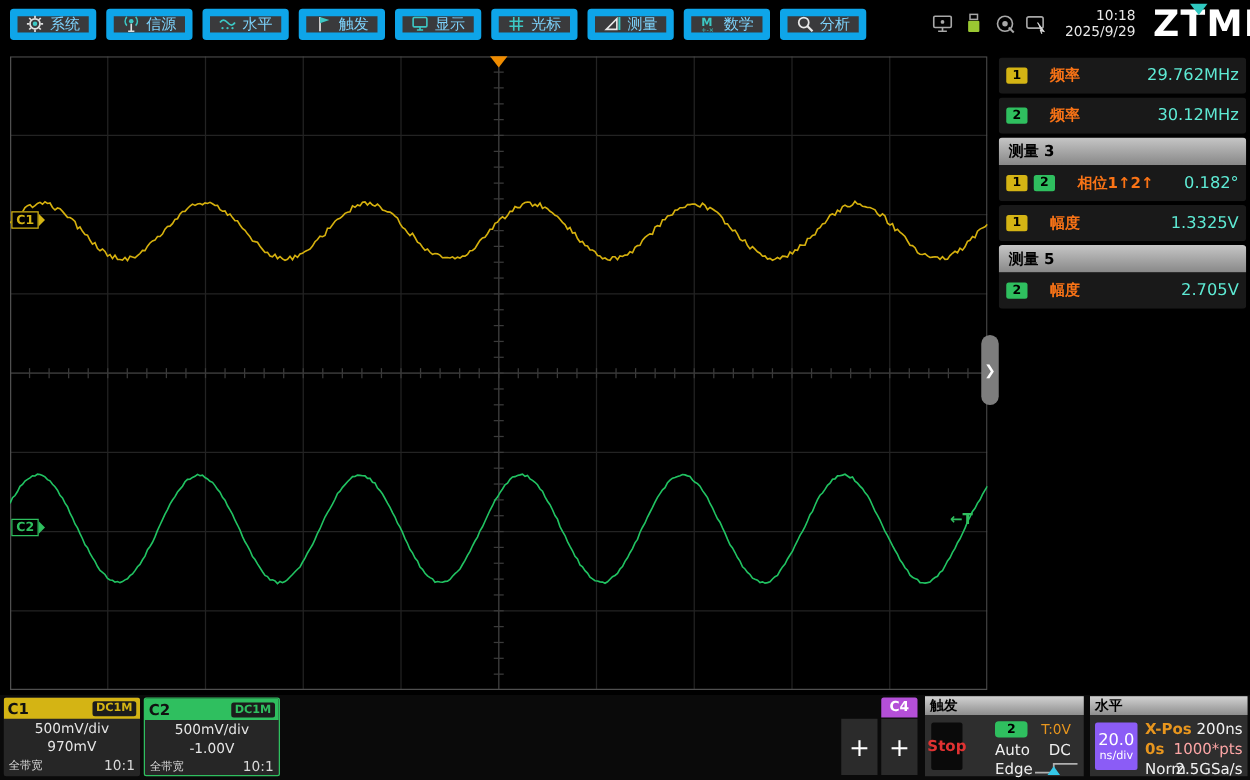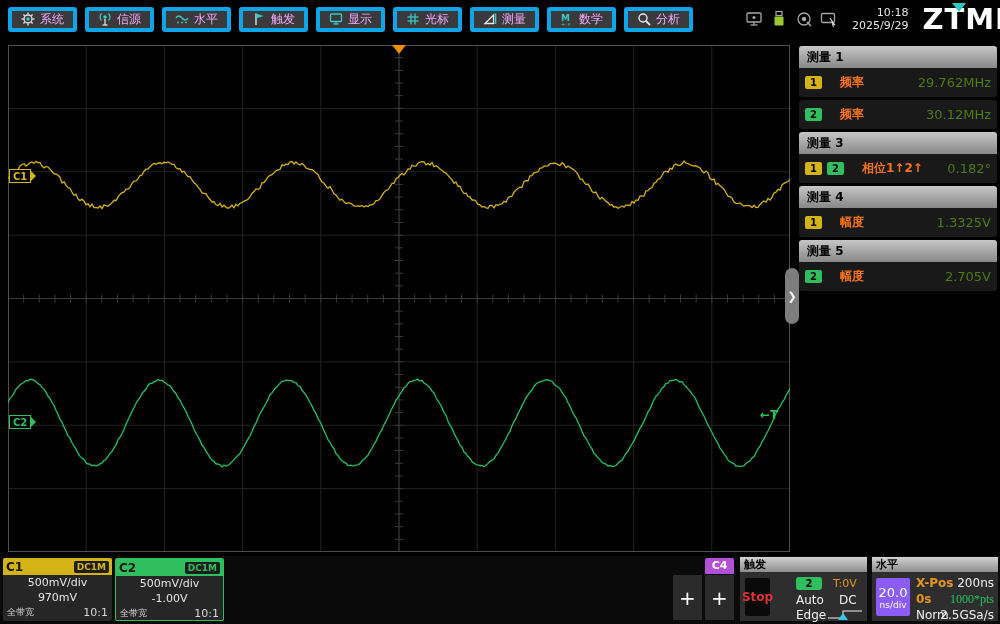--- a/index.html
+++ b/index.html
@@ -3,22 +3,22 @@
 <meta charset="utf-8">
 <style>
   * { margin:0; padding:0; box-sizing:border-box; }
   html,body { background:#000; }
   body { font-family:"DejaVu Sans","Liberation Sans",sans-serif; }
   .screen { position:relative; width:1000px; height:624px; background:#000; overflow:hidden; }
 
   
   .toolbar { position:absolute; left:0; top:0; width:1000px; height:38px; display:flex; align-items:center; }
   .tb-buttons { display:flex; gap:8px; margin-left:8px; }
-  .tb-btn { width:69px; height:25px; background:#3a3a3c; border:4px solid #0ea5e9; border-radius:3px;
-            display:flex; align-items:center; justify-content:center; gap:5px; color:#f0abfc; font-size:12px; cursor:pointer; }
+  .tb-btn { width:69px; height:25px; background:#3a3a3c; border:6px solid #0ea5e9; border-radius:3px;
+            display:flex; align-items:center; justify-content:center; gap:5px; color:#7dd3fc; font-size:12px; cursor:pointer; }
   .tb-btn .ticon { width:14px; height:14px; display:inline-flex; }
   .status-icons { display:flex; align-items:center; gap:7px; margin-left:52px; }
   .status-icons .sicon { width:18px; height:18px; display:inline-flex; }
   .tb-divider { width:1px; height:22px; background:#555; margin:0 7px; }
   .clock { text-align:right; color:#e8e8e8; font-size:11px; line-height:1.2; }
   .logo { position:relative; margin-left:14px; color:#fff; font-size:29px; font-weight:bold; letter-spacing:1px; }
   .logo .logo-tri { position:absolute; left:30px; top:1px; width:0; height:0;
                     border-left:7px solid transparent; border-right:7px solid transparent; border-top:9px solid #2fc8c0; }
 
   
@@ -40,21 +40,21 @@
                   border-radius:7px; color:#fff; font-size:11px; font-weight:bold;
                   display:flex; align-items:center; justify-content:center; cursor:pointer; }
   .mpanel { position:absolute; left:799px; top:46px; width:198px; }
   .mblock { margin-bottom:3px; border-radius:3px; overflow:hidden; }
   .mhead { height:22px; background:linear-gradient(#c6c6c6,#888); color:#000; font-size:12px; font-weight:bold;
            line-height:22px; padding-left:8px; }
   .mrow { height:29px; background:#191919; display:flex; align-items:center; padding:0 6px; gap:5px; }
   .mbadge { width:17px; height:13px; border-radius:2px; color:#000; font-size:10px; font-weight:bold;
             display:inline-flex; align-items:center; justify-content:center; }
   .mlabel { color:#f97316; font-size:12px; margin-left:13px;font-weight:bold; }
-  .mvalue { margin-left:auto; color:#4d7c0f; font-size:13px; }
+  .mvalue { margin-left:auto; color:#5eead4; font-size:13px; }
 
   
   .bottombar { position:absolute; left:0; top:556px; width:1000px; height:68px; background:#0a0a0a; }
   .chbox { position:absolute; top:2px; width:109px; height:63px; border-radius:2px; overflow:hidden; background:#262626; }
   .chbox .chhead { height:17px; display:flex; align-items:center; padding:0 3px; }
   .chbox .chname { font-size:12px; font-weight:bold; color:#111; }
   .chbox .dcbadge { margin-left:auto; background:#1c1c1c; font-size:9px; font-weight:bold; padding:1px 3px; border-radius:2px; }
   .chbox .chline { text-align:center; color:#e6e6e6; font-size:11px; line-height:15px; }
   .chbox .chfoot { display:flex; justify-content:space-between; align-items:flex-start; padding:0 4px; color:#d8d8d8; margin-top:1px; }
   .chbox .bw { font-size:9px; } .chbox .probe { font-size:11px; }
@@ -71,21 +71,21 @@
                       font-weight:bold; line-height:15px; padding-left:4px; }
   .infopanel .pbody { position:relative; height:49px; }
   .tpanel { left:740px; width:127px; }
   .hpanel { left:872px; width:126px; }
   .stopbox { position:absolute; left:5px; top:6px; width:25px; height:38px; background:#0a0a0a; border-radius:2px;
              color:#e03232; font-size:12px; font-weight:bold; display:flex; align-items:center; justify-content:center; cursor:pointer; }
   .badge2 { position:absolute; left:56px; top:5px; width:26px; height:13px; background:#2fbf5f; border-radius:3px;
             color:#000; font-size:10px; font-weight:bold; text-align:center; line-height:13px; }
   .ptext { position:absolute; color:#f0f0f0; font-size:12px; }
   .porange { color:#e8961e; }
-  .pcyan { color:#22c55e;font-family:Liberation Serif, serif; }
+  .pcyan { color:#fca5a5; }
   .scalebox { position:absolute; left:4px; top:6px; width:34px; height:38px; background:#8b5cf6; border-radius:2px;
               display:flex; flex-direction:column; align-items:center; justify-content:center; color:#fff; cursor:pointer; }
   .scalebox .sv { font-size:13px; } .scalebox .su { font-size:9px; }
 </style>
 </head>
 <body>
 
 <div class="screen">
 
   <header class="toolbar">
@@ -358,21 +358,20 @@
       <span class="chm-box">C2</span>
       <span class="chm-arrow"></span>
     </div>
     <div class="t-level">←T</div>
   </main>
 
   <div class="panel-handle">❯</div>
 
   <aside class="mpanel" id="measure-panel">
       <div class="mblock">
-        <div class="mhead">测量 1</div>
         <div class="mrow">
           <span class="mbadge" style="background: rgb(212, 180, 20);">1</span>
           <span class="mlabel">频率</span>
           <span class="mvalue">29.762MHz</span>
         </div>
       </div>
       <div class="mblock">
         <div class="mrow">
           <span class="mbadge" style="background: rgb(47, 191, 95);">2</span>
           <span class="mlabel">频率</span>
@@ -382,21 +381,20 @@
       <div class="mblock">
         <div class="mhead">测量 3</div>
         <div class="mrow">
           <span class="mbadge" style="background: rgb(212, 180, 20);">1</span>
           <span class="mbadge" style="background: rgb(47, 191, 95);">2</span>
           <span class="mlabel">相位1↑2↑</span>
           <span class="mvalue">0.182°</span>
         </div>
       </div>
       <div class="mblock">
-        <div class="mhead">测量 4</div>
         <div class="mrow">
           <span class="mbadge" style="background: rgb(212, 180, 20);">1</span>
           <span class="mlabel">幅度</span>
           <span class="mvalue">1.3325V</span>
         </div>
       </div>
       <div class="mblock">
         <div class="mhead">测量 5</div>
         <div class="mrow">
           <span class="mbadge" style="background: rgb(47, 191, 95);">2</span>

